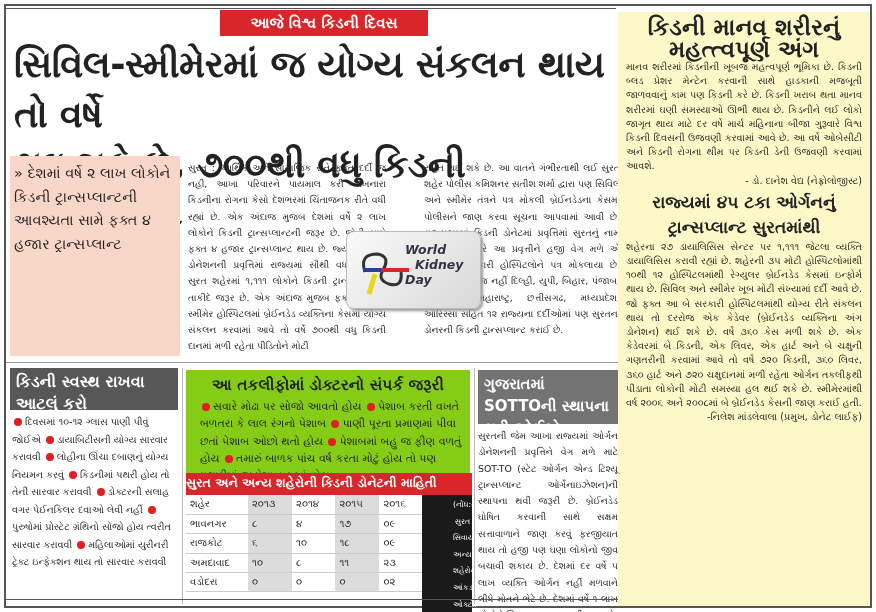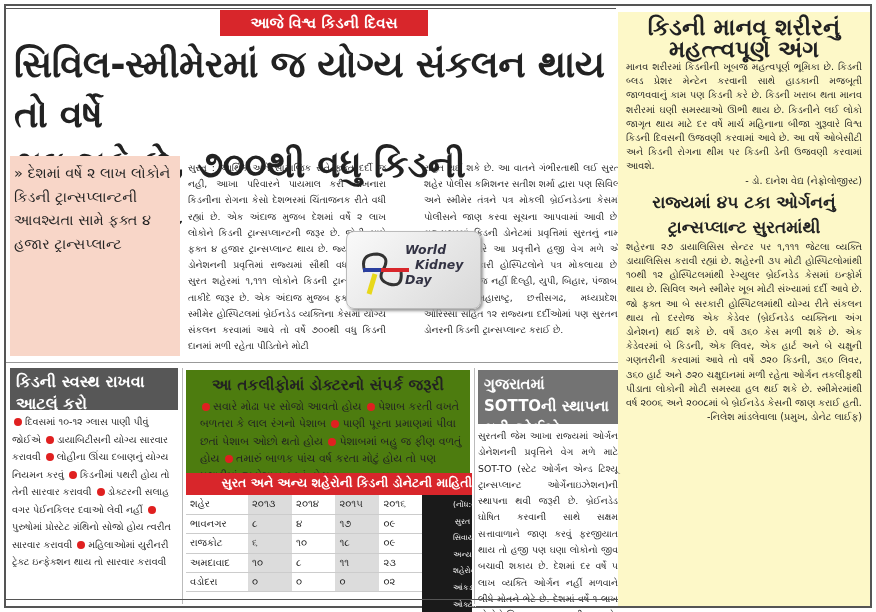--- a/index.html
+++ b/index.html
@@ -22,25 +22,25 @@
   .sb-title { font-weight: bold; font-size: 23px; text-align: center; line-height: 22px; color: #222; }
   .sb-text { font-size: 9.6px; line-height: 14.2px; text-align: justify; color: #222; }
   .sb-sign { font-size: 9.6px; line-height: 14.2px; text-align: right; color: #222; }
   .sb-title2 { font-weight: bold; font-size: 17px; text-align: center; line-height: 25px; margin-top: 2px; color: #222; }
   .sb-sign2 { font-size: 9.6px; line-height: 14.2px; color: #222; text-align: right; }
   .divider-h { position: absolute; left: 0; top: 356px; width: 612px; height: 1px; background: #999; }
   .tips { position: absolute; left: 4px; top: 362px; width: 168px; }
   .tips-head { background: #575757; color: #fff; font-weight: bold; font-size: 16px; line-height: 22px; padding: 3px 6px; height: 42px; }
   .tips-body { font-size: 9.6px; line-height: 17.5px; padding: 3px 2px; color: #222; }
   .dot { display: inline-block; width: 8px; height: 8px; border-radius: 50%; background: #e02020; margin: 0 3px 0 2px; vertical-align: middle; }
-  .symptoms { position: absolute; left: 180px; top: 364px; width: 284px; background: #4d7c0f; padding: 2px 6px; }
+  .symptoms { position: absolute; left: 180px; top: 364px; width: 284px; background: #84cc16; padding: 2px 6px; }
   .symptoms-head { font-weight: bold; font-size: 15.5px; text-align: center; line-height: 26px; color: #222; }
   .symptoms-body { font-size: 11px; line-height: 17.3px; color: #222; margin-left: 8px; }
   .table-wrap { position: absolute; left: 180px; top: 467px; width: 286px; }
-  .table-head { background: #d8262b; color: #fff; font-weight: bold; font-size: 12.5px; line-height: 20px; height: 22px; text-align: right; }
+  .table-head { background: #d8262b; color: #fff; font-weight: bold; font-size: 12.5px; line-height: 20px; height: 22px; text-align: left; }
   table { border-collapse: collapse; width: 236px; font-size: 10px; }
   td { height: 19.4px; padding: 0 4px; border-bottom: 1px solid #ccc; color: #222; }
   td.shade { background: #dcdcdc; }
   td.city { width: 62px; }
   .note { position: absolute; left: 236px; top: 22px; width: 50px; height: 118px; background: #1a1a1a; color: #fff; font-size: 7.8px; line-height: 16.6px; text-align: center; padding-top: 2px; padding-left: 31px; }
   .sotto { position: absolute; left: 472px; top: 364px; width: 140px; }
   .sotto-head { background: #737373; color: #fff; font-weight: bold; font-size: 15px; line-height: 22px; padding: 3px 6px; height: 54px; }
   .sotto-body { font-size: 9.4px; line-height: 16.3px; text-align: justify; padding-top: 4px; color: #222; }
   .bottom-rule { position: absolute; left: 0; bottom: 6px; width: 612px; height: 1px; background: #555; }
   .vrule { position: absolute; top: 362px; width: 1px; height: 236px; background: #bbb; }

